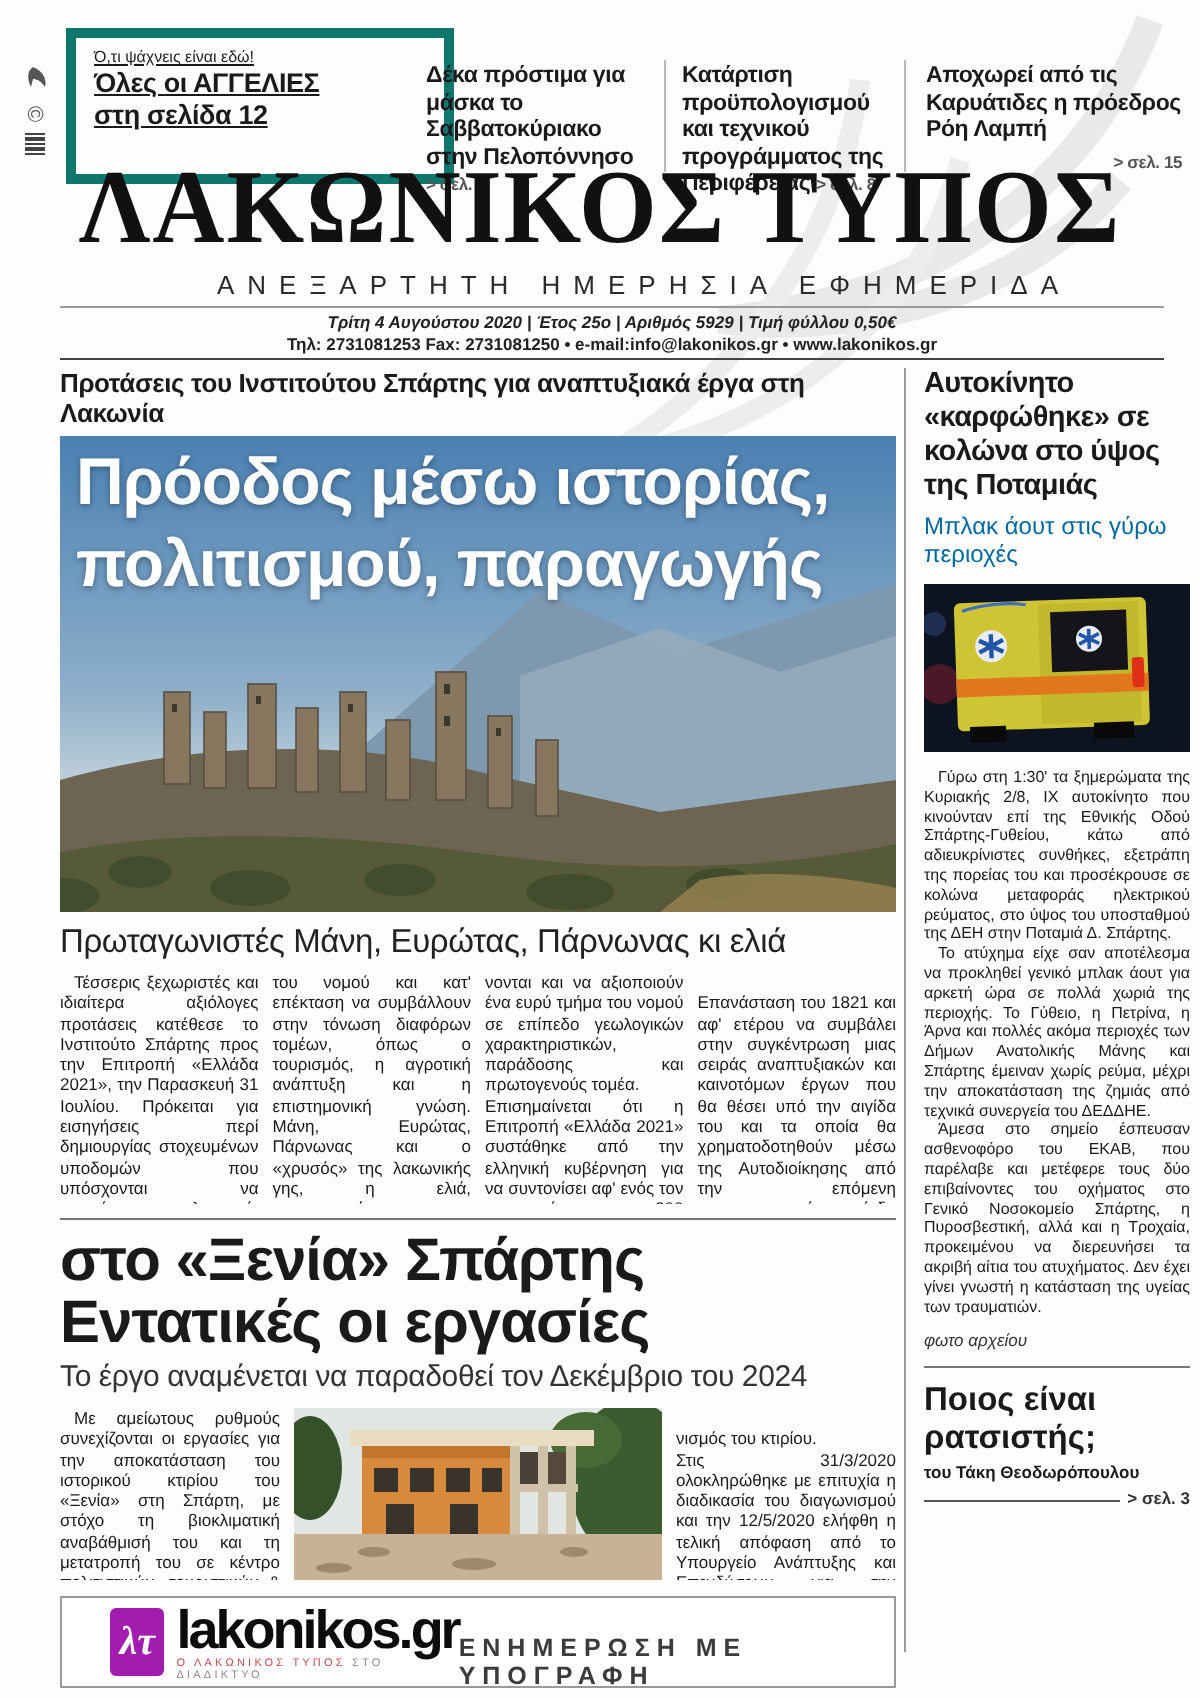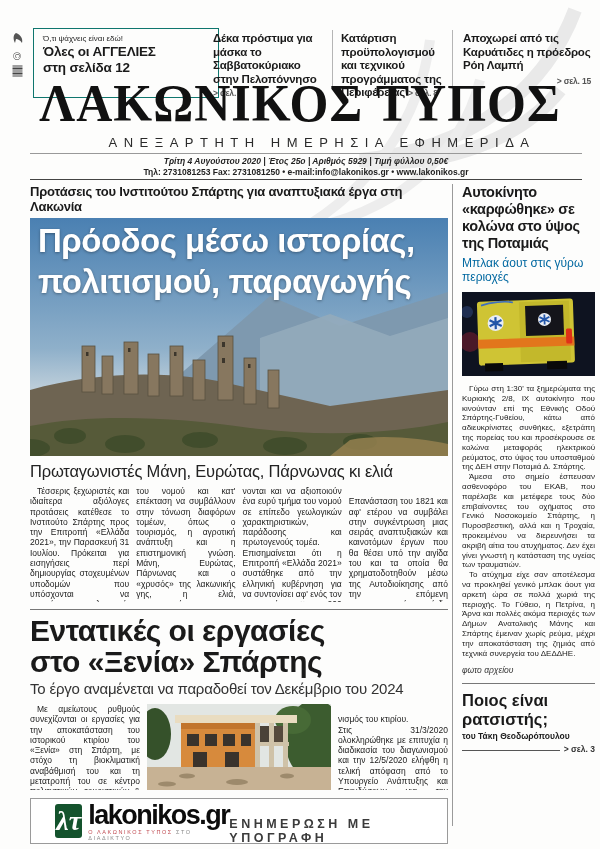--- a/index.html
+++ b/index.html
@@ -9,21 +9,21 @@
   svg.swoosh{position:absolute;left:0;top:0;z-index:0;}
 
   
   .left-rail{left:5px;top:30px;width:24px;display:flex;flex-direction:column;gap:4px;align-items:center;}
   .rail-ic{transform:rotate(90deg);color:#555;font-size:11px;line-height:12px;}
   .barcode{display:flex;gap:1px;transform:rotate(90deg);}
   .barcode i{display:block;width:1px;height:10px;background:#444;}
   .barcode i:nth-child(2n){height:10px;width:2px;}
 
   
-  .ad-box{left:33px;top:28px;width:166px;height:58px;border:1px solid #0f766e;padding:5px 9px;box-sizing:content-box;}
+  .ad-box{left:33px;top:14px;width:166px;height:58px;border:5px solid #0f766e;padding:5px 9px;box-sizing:content-box;text-decoration:underline;}
   .ad-l1{font-size:8px;color:#222;}
   .ad-l2,.ad-l3{font-size:13.5px;font-weight:bold;letter-spacing:-.2px;margin-top:1px;}
   .teaser{font-size:11.5px;font-weight:bold;line-height:13.5px;letter-spacing:-.2px;}
   .t1{left:213px;top:32px;width:112px;}
   .t2{left:341px;top:32px;width:106px;}
   .t3{left:463px;top:32px;width:128px;}
   .pref{font-weight:bold;color:#555;font-size:8.5px;white-space:nowrap;}
   .t3 .pref{display:block;text-align:right;margin-top:2px;}
   .vsep{position:absolute;width:0;border-left:1px solid #b5b5b5;z-index:1;}
 
@@ -51,23 +51,23 @@
   .rule-mid{border-top:1px solid #777;margin:7px 0 5px 0;}
   .h2{font-size:30px;line-height:31px;font-weight:bold;letter-spacing:-.5px;}
   .deck{font-size:15px;color:#333;margin-top:3px;letter-spacing:-.2px;}
   .row2{display:flex;gap:7px;margin-top:7px;height:86px;overflow:hidden;}
   .row2 .txt{width:110px;font-size:8.5px;line-height:10.3px;text-align:justify;white-space:pre-line;}
   .row2 .txt.ind{text-indent:7px;}
   .ph2{width:184px;height:86px;flex:none;}
 
   
   .banner{display:flex;align-items:center;border:1px solid #9a9a9a;height:44px;margin-top:8px;background:#fff;}
-  .logo-mark{width:34px;height:34px;background:#14532d;border-radius:3px;margin-left:24px;
+  .logo-mark{width:34px;height:34px;background:#a21caf;border-radius:3px;margin-left:24px;
       color:#fff;font-family:"Liberation Serif",serif;font-style:italic;font-weight:bold;
-      font-size:28px;display:flex;align-items:center;justify-content:center;}
+      font-size:20px;display:flex;align-items:center;justify-content:center;}
   .logo-txt{margin-left:6px;}
   .logo-name{font-size:27px;font-weight:bold;letter-spacing:-1.5px;color:#0c0c0c;line-height:26px;}
   .logo-sub{font-size:5.5px;letter-spacing:1.6px;margin-top:1px;}
   .logo-sub .r{color:#c04b52;} .logo-sub .g{color:#8a8a8a;}
   .slogan{margin-left:auto;margin-right:18px;font-size:12.5px;letter-spacing:3.5px;color:#3b3b3b;font-weight:bold;margin-top:20px;}
 
   
   .divider{left:452px;top:184px;height:642px;border-left:1px solid #9a9a9a;}
   .sidebar{left:462px;top:184px;width:133px;}
   .s-title{font-size:14.5px;line-height:17px;font-weight:bold;letter-spacing:-.3px;}
@@ -196,22 +196,22 @@
 Επισημαίνεται ότι η Επιτροπή «Ελλάδα 2021» συστάθηκε από την ελληνική κυβέρνηση για να συντονίσει αφ' ενός τον εορτασμό των 200 χρόνων από την</div>
       <div class="col noind">
         <span>Επανάσταση του 1821 και αφ' ετέρου να συμβάλει στην συγκέντρωση μιας σειράς αναπτυξιακών και καινοτόμων έργων που θα θέσει υπό την αιγίδα του και τα οποία θα χρηματοδοτηθούν μέσω της Αυτοδιοίκησης από την επόμενη προγραμματική περίοδο του ΕΣΠΑ.</span>
         
       </div>
     </div>
 
     <div class="rule-mid"></div>
 
     <div class="h2">
+      <div>στο «Ξενία» Σπάρτης</div>
       <div>Εντατικές οι εργασίες</div>
-      <div>στο «Ξενία» Σπάρτης</div>
     </div>
     <div class="deck">Το έργο αναμένεται να παραδοθεί τον Δεκέμβριο του 2024</div>
 
     <div class="row2">
       <div class="txt ind">Με αμείωτους ρυθμούς συνεχίζονται οι εργασίες για την αποκατάσταση του ιστορικού κτιρίου του «Ξενία» στη Σπάρτη, με στόχο τη βιοκλιματική αναβάθμισή του και τη μετατροπή του σε κέντρο πολιτιστικών, τουριστικών &amp; διοικητικών δραστηριοτήτων». Το έργο βρίσκεται στη φάση των καθαιρέσεων τοιχοποιών και επιχρισμάτων, ώστε να αποκαλυφθεί πλήρως ο φέρων οργα-</div>
       <div class="ph2">
         <svg width="184" height="86" viewBox="0 0 184 86">
           <rect width="184" height="86" fill="#e2e6e3"></rect>
           <ellipse cx="8" cy="30" rx="16" ry="26" fill="#35512a"></ellipse>
           <ellipse cx="168" cy="36" rx="30" ry="40" fill="#3c5c2f"></ellipse>
@@ -287,22 +287,22 @@
           <rect x="104" y="38" width="6" height="15" rx="1.5" fill="#e03018"></rect>
           <rect x="22" y="70" width="18" height="8" fill="#090909"></rect>
           <rect x="84" y="70" width="20" height="8" fill="#090909"></rect>
           <path d="M20,12 C30,9 44,8 52,10" stroke="#3f6fbe" stroke-width="1.6" fill="none"></path>
         </g>
       </svg>
     </div>
 
     <div class="s-body">
       <p>Γύρω στη 1:30' τα ξημερώματα της Κυριακής 2/8, ΙΧ αυτοκίνητο που κινούνταν επί της Εθνικής Οδού Σπάρτης-Γυθείου, κάτω από αδιευκρίνιστες συνθήκες, εξετράπη της πορείας του και προσέκρουσε σε κολώνα μεταφοράς ηλεκτρικού ρεύματος, στο ύψος του υποσταθμού της ΔΕΗ στην Ποταμιά Δ. Σπάρτης.</p>
+      <p>Το ατύχημα είχε σαν αποτέλεσμα να προκληθεί γενικό μπλακ άουτ για αρκετή ώρα σε πολλά χωριά της περιοχής. Το Γύθειο, η Πετρίνα, η Άρνα και πολλές ακόμα περιοχές των Δήμων Ανατολικής Μάνης και Σπάρτης έμειναν χωρίς ρεύμα, μέχρι την αποκατάσταση της ζημιάς από τεχνικά συνεργεία του ΔΕΔΔΗΕ.</p>
       <p>Άμεσα στο σημείο έσπευσαν ασθενοφόρο του ΕΚΑΒ, που παρέλαβε και μετέφερε τους δύο επιβαίνοντες του οχήματος στο Γενικό Νοσοκομείο Σπάρτης, η Πυροσβεστική, αλλά και η Τροχαία, προκειμένου να διερευνήσει τα ακριβή αίτια του ατυχήματος. Δεν έχει γίνει γνωστή η κατάσταση της υγείας των τραυματιών.</p>
-      <p>Το ατύχημα είχε σαν αποτέλεσμα να προκληθεί γενικό μπλακ άουτ για αρκετή ώρα σε πολλά χωριά της περιοχής. Το Γύθειο, η Πετρίνα, η Άρνα και πολλές ακόμα περιοχές των Δήμων Ανατολικής Μάνης και Σπάρτης έμειναν χωρίς ρεύμα, μέχρι την αποκατάσταση της ζημιάς από τεχνικά συνεργεία του ΔΕΔΔΗΕ.</p>
     </div>
     <div class="credit">φωτο αρχείου</div>
 
     <div class="s-rule"></div>
 
     <div class="oped-title">Ποιος είναι ρατσιστής;</div>
     <div class="oped-author">του Τάκη Θεοδωρόπουλου</div>
     <div class="pageline">
       <span class="ln"></span>
       <span class="pg">&gt; σελ. 3</span>

